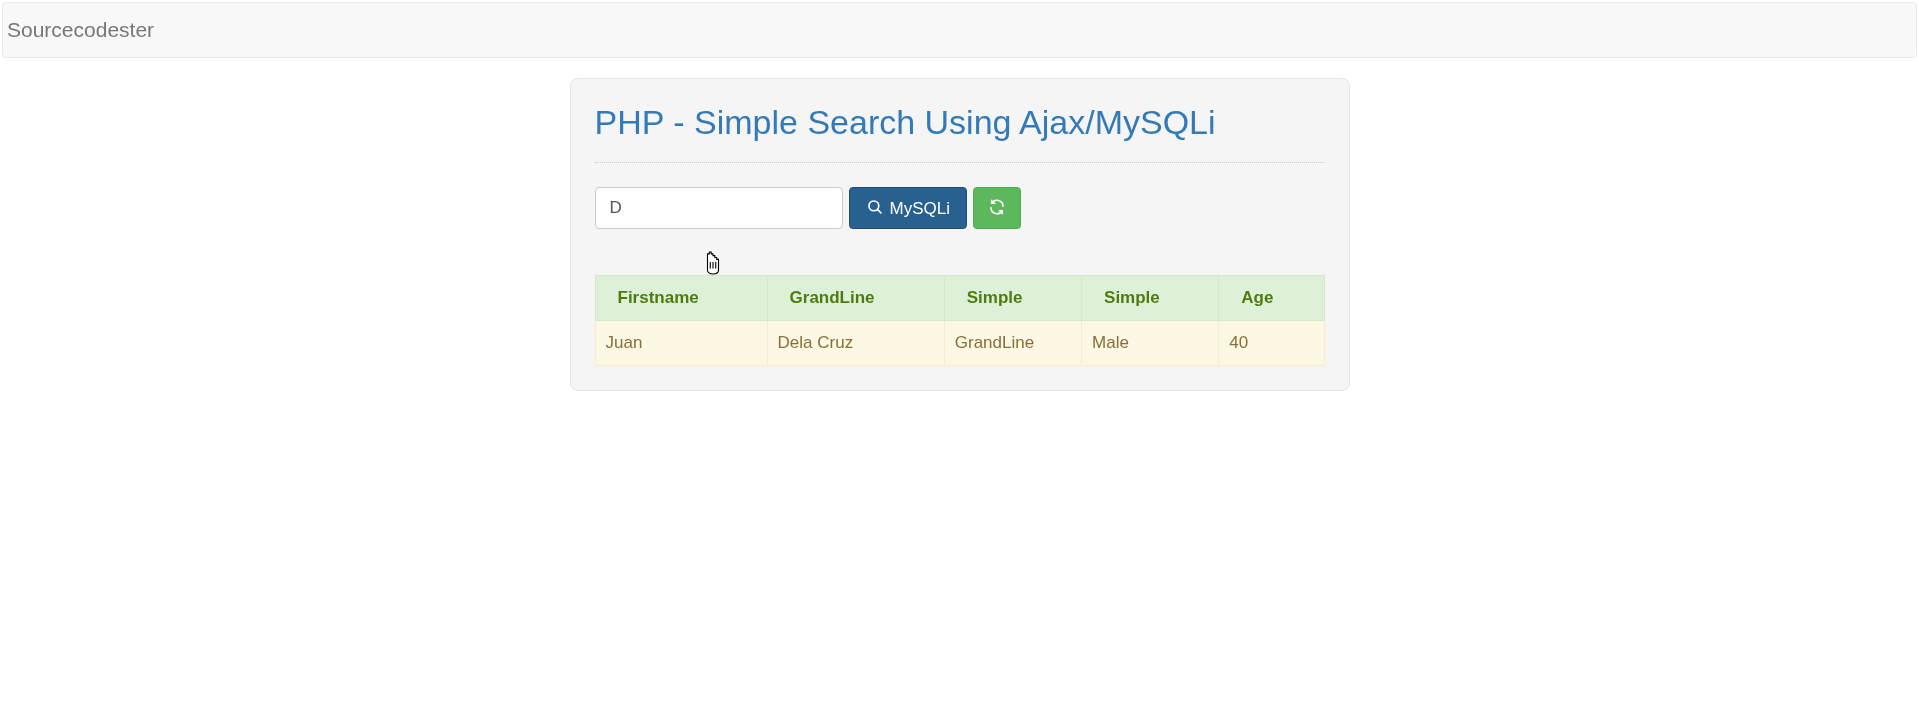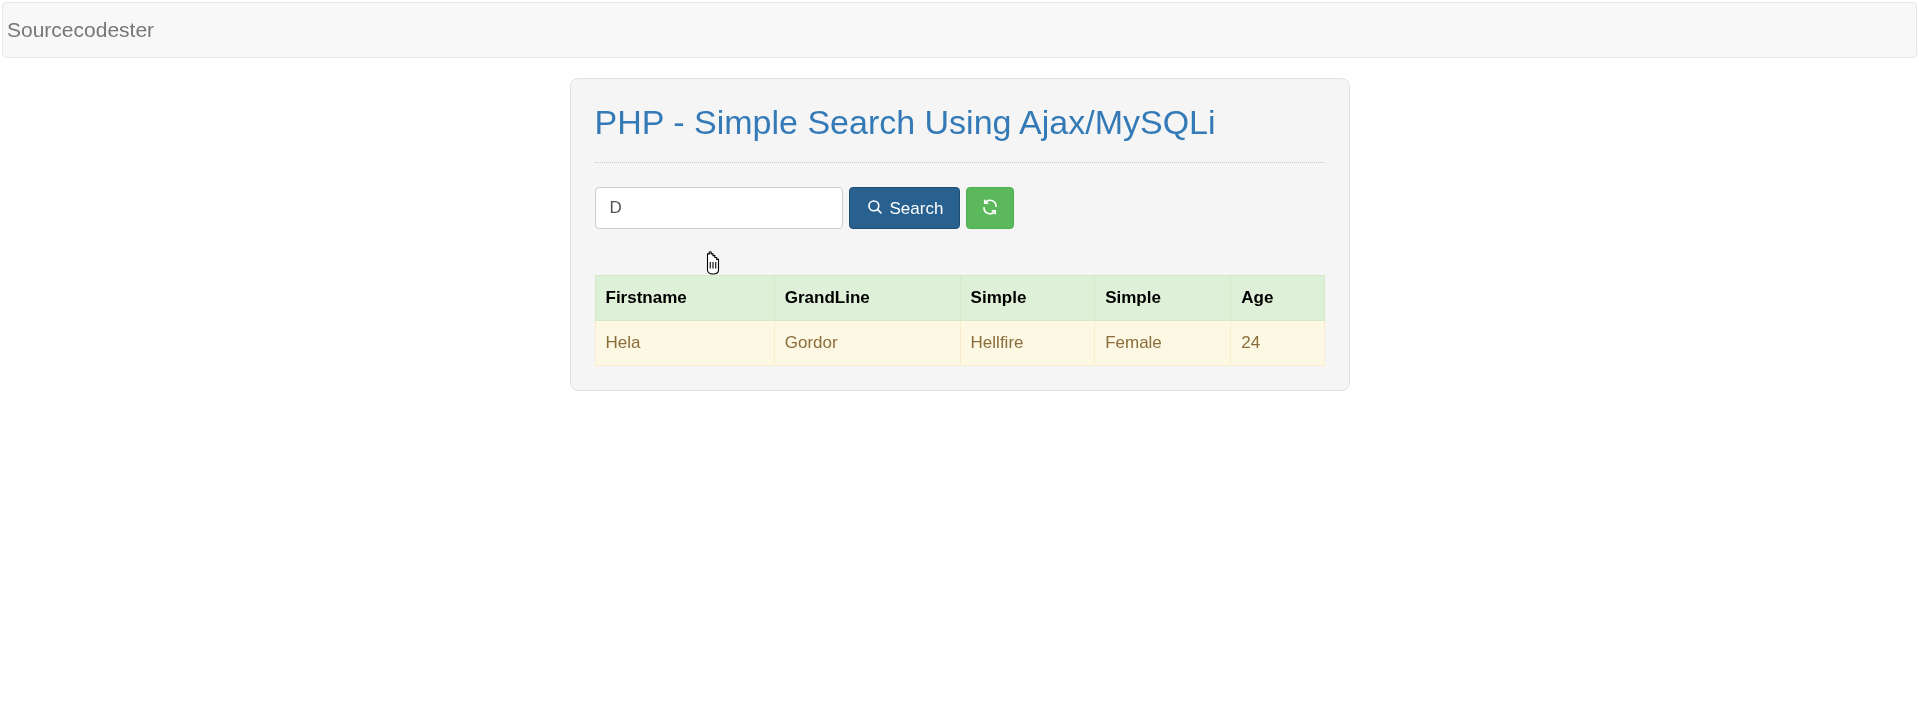--- a/index.html
+++ b/index.html
@@ -98,23 +98,23 @@
       stroke: currentColor;
       stroke-width: 2.2;
     }
     table.results {
       width: 100%;
       border-collapse: collapse;
       font-size: 17px;
     }
     table.results thead th {
       background: #dff0d8;
-      color: #000000;
+      color: #4d7c0f;
       text-align: left;
-      padding: 12px 10px;
+      padding: 12px 22px;
       border: 1px solid #d6e9c6;
       font-weight: 700;
     }
     table.results tbody td {
       background: #fcf8e3;
       color: #8a6d3b;
       padding: 12px 10px;
       border: 1px solid #faebcc;
     }
     .cursor {
@@ -142,21 +142,21 @@
 
     <div class="search-row">
       <input type="text" class="form-control" value="D" style="">
       <button class="btn btn-primary">
         <span class="icon">
           <svg viewBox="0 0 24 24">
               <circle cx="10.5" cy="10.5" r="6.5"></circle>
               <line x1="20" y1="20" x2="15.2" y2="15.2" stroke-linecap="round"></line>
             </svg>
         </span>
-        <span>Search</span>
+        <span>MySQLi</span>
       </button>
       <button class="btn btn-success">
         <span class="icon">
           <svg viewBox="0 0 24 24">
             <path d="M20 11a8 8 0 0 0 -14.9 -4" stroke-linecap="round"></path>
             <polyline points="5 3 5 7 9 7" stroke-linecap="round" stroke-linejoin="round"></polyline>
             <path d="M4 13a8 8 0 0 0 14.9 4" stroke-linecap="round"></path>
             <polyline points="19 21 19 17 15 17" stroke-linecap="round" stroke-linejoin="round"></polyline>
           </svg>
         </span>
@@ -168,25 +168,25 @@
         <tr>
           <th>Firstname</th>
           <th>GrandLine</th>
           <th>Simple</th>
           <th>Simple</th>
           <th>Age</th>
         </tr>
       </thead>
       <tbody>
         <tr>
-          <td>Hela</td>
-          <td>Gordor</td>
-          <td>Hellfire</td>
-          <td>Female</td>
-          <td>24</td>
+          <td>Juan</td>
+          <td>Dela Cruz</td>
+          <td>GrandLine</td>
+          <td>Male</td>
+          <td>40</td>
         </tr>
       </tbody>
     </table>
   </div>
 </div>
 
 <div class="cursor">
   <svg viewBox="0 0 24 28">
     <g fill="#fff" stroke="#000" stroke-width="1.2">
       <path d="M6 22 L6 4 L8 4 L8 2 L10 2 L10 4 L12 4 L12 6 L14 6 L14 8 L16 8 L16 10 L18 10 L18 14 L18 22 C18 24 16 26 12 26 C8 26 6 24 6 22 Z"></path>

